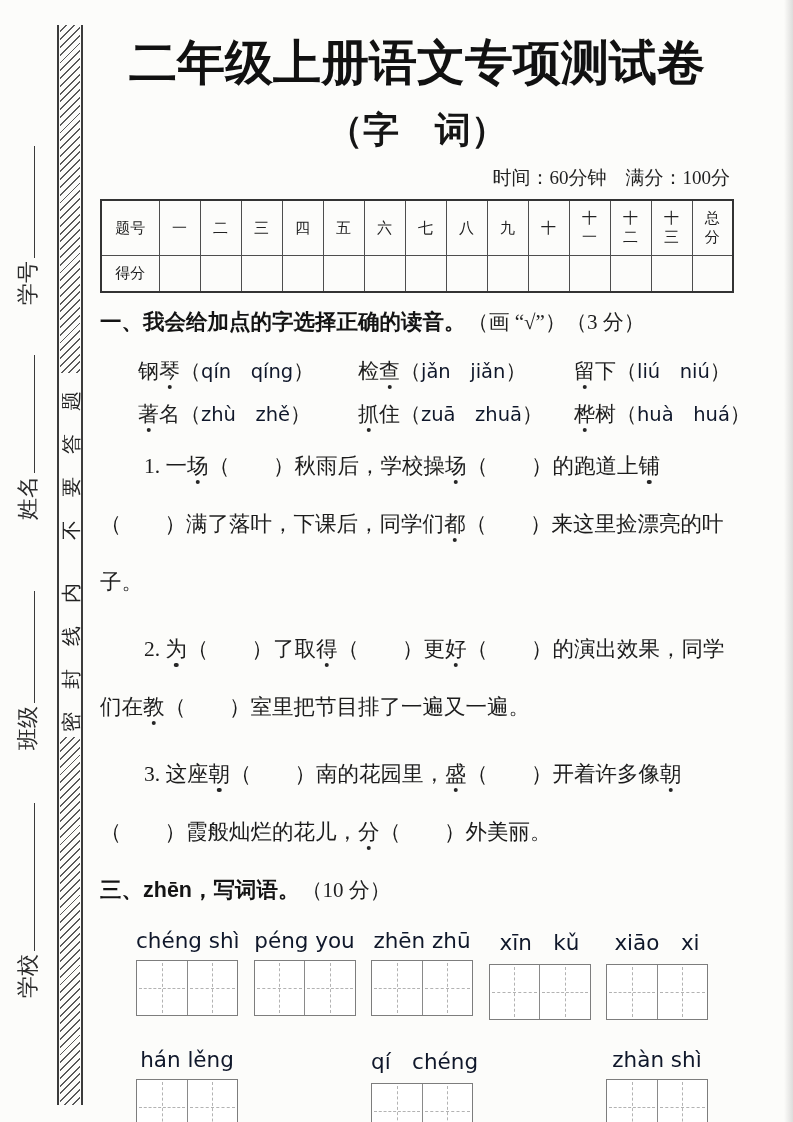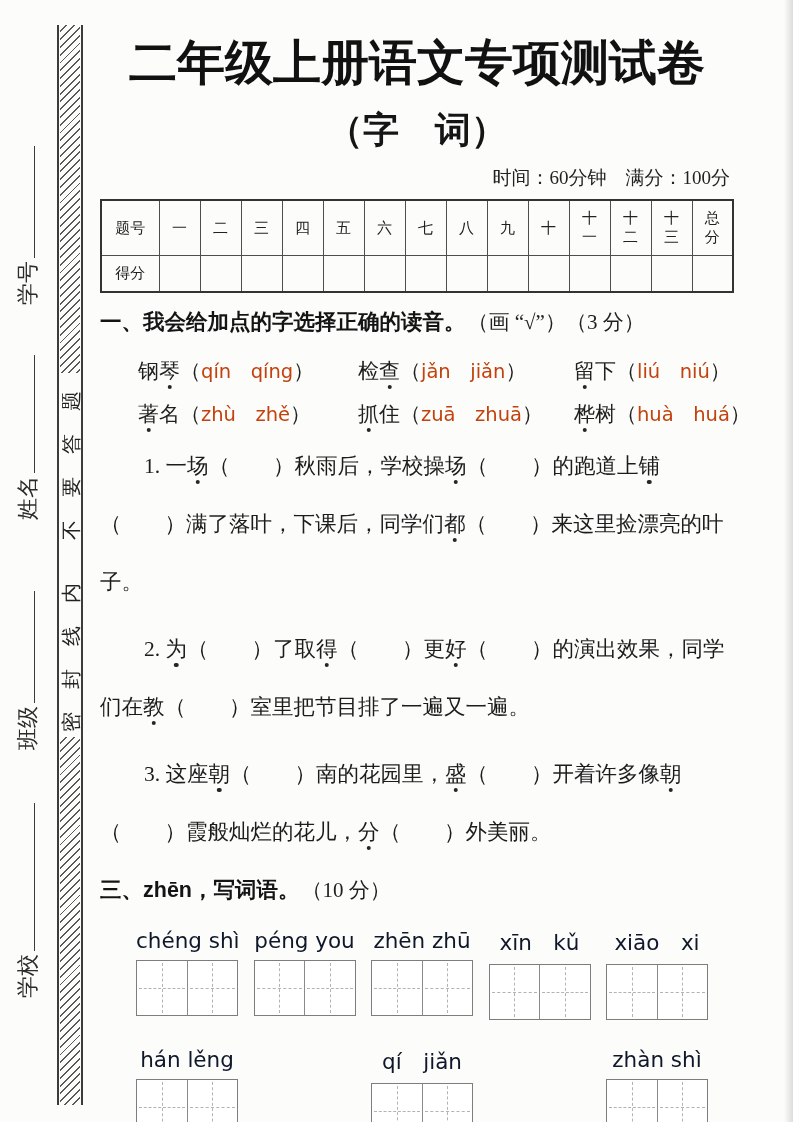--- a/index.html
+++ b/index.html
@@ -46,21 +46,21 @@
   table.score td{border:1px solid #4e4e4e;height:26px;text-align:center;padding:8px;}
   td.label-col{width:58px;}
 
   .sec-head{margin-top:16px;line-height:1.25;}
   .h-bold{font-family:var(--sans);font-weight:700;font-size:21.5px;color:#141414;}
   .h-light{font-family:var(--serif);font-weight:400;font-size:21px;margin-left:2px;}
 
   .words{margin:21px 0 0 38px;display:grid;grid-template-columns:220px 216px auto;
     row-gap:15px;font-size:21px;font-family:var(--serif);}
   .word-item{white-space:nowrap;}
-  .word-item .pinyin{font-family:var(--pinyin);font-size:19.5px;color:#c2410c;}
+  .word-item .pinyin{font-family:var(--pinyin);font-size:19.5px;color:#0f172a;}
 
   .para{margin-top:9px;font-family:var(--serif);font-size:21.5px;line-height:58px;
     text-indent:44px;color:#1c1c1c;}
   .paras{margin-top:5px;}
 
   .dot{position:relative;}
   .dot::after{content:"";position:absolute;left:50%;bottom:-6px;transform:translateX(-50%);
     width:4.5px;height:4.5px;border-radius:50%;background:#262626;}
 
   .pz-row{display:flex;justify-content:space-between;margin:24px 26px 0 36px;}
@@ -210,21 +210,21 @@
       </div>
       <div class="pz-row">
         <div class="pz-group">
           <div class="pz-label">hán lěng</div>
           <div class="tzbox">
             <div class="tzcell"></div>
             <div class="tzcell"></div>
           </div>
         </div>
         <div class="pz-group">
-          <div class="pz-label">qí　jiǎn</div>
+          <div class="pz-label">qí　chéng</div>
           <div class="tzbox">
             <div class="tzcell"></div>
             <div class="tzcell"></div>
           </div>
         </div>
         <div class="pz-group">
           <div class="pz-label">zhàn shì</div>
           <div class="tzbox">
             <div class="tzcell"></div>
             <div class="tzcell"></div>

